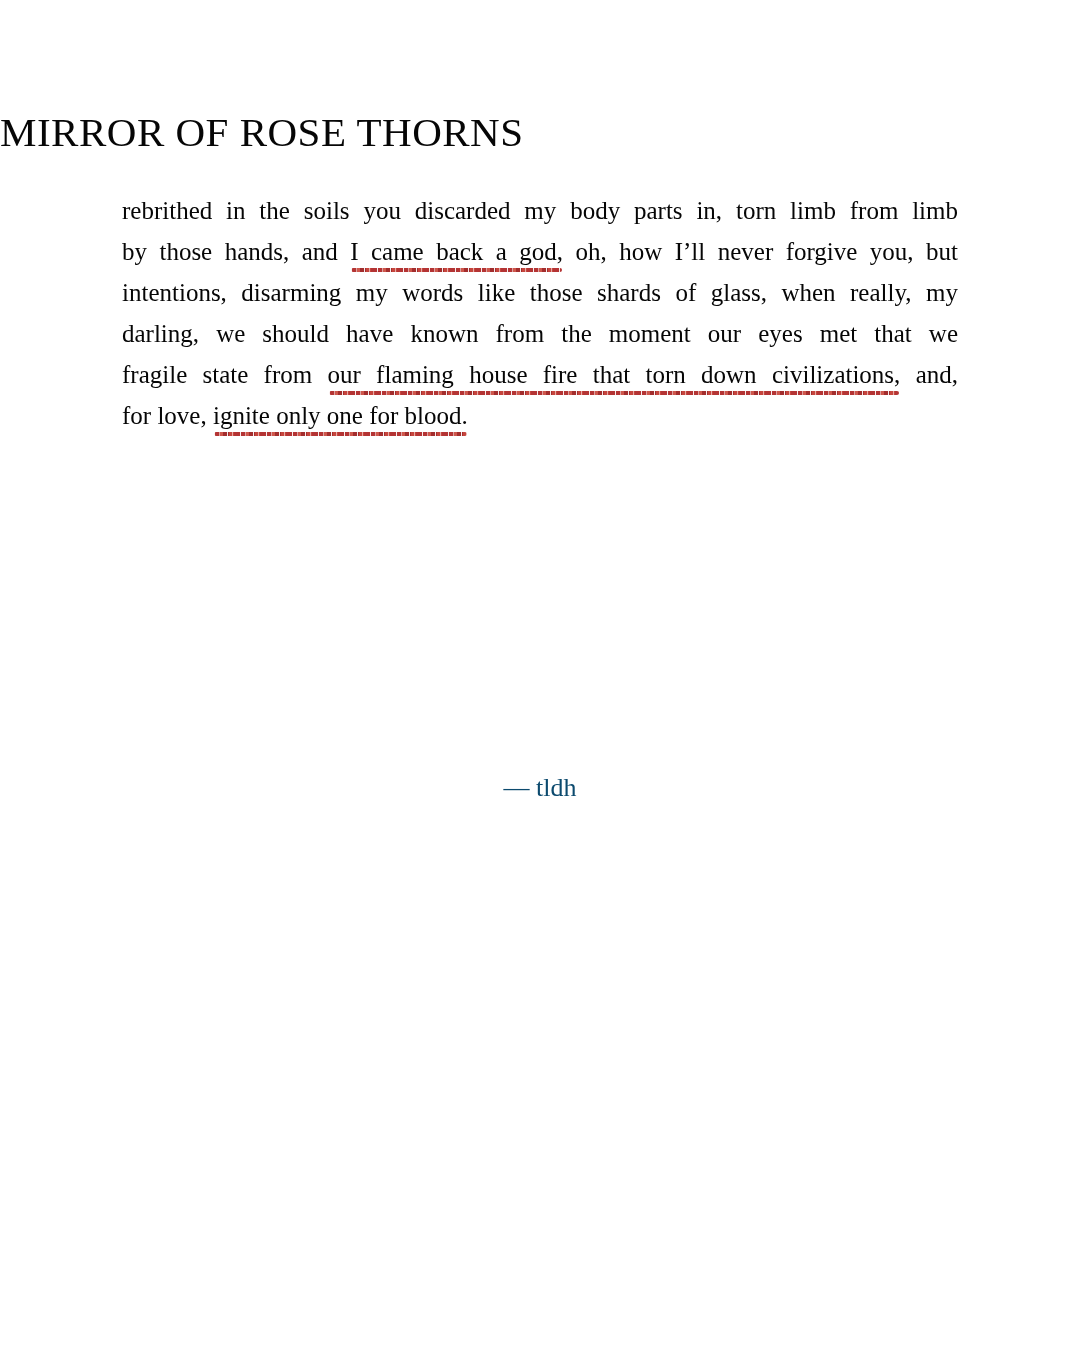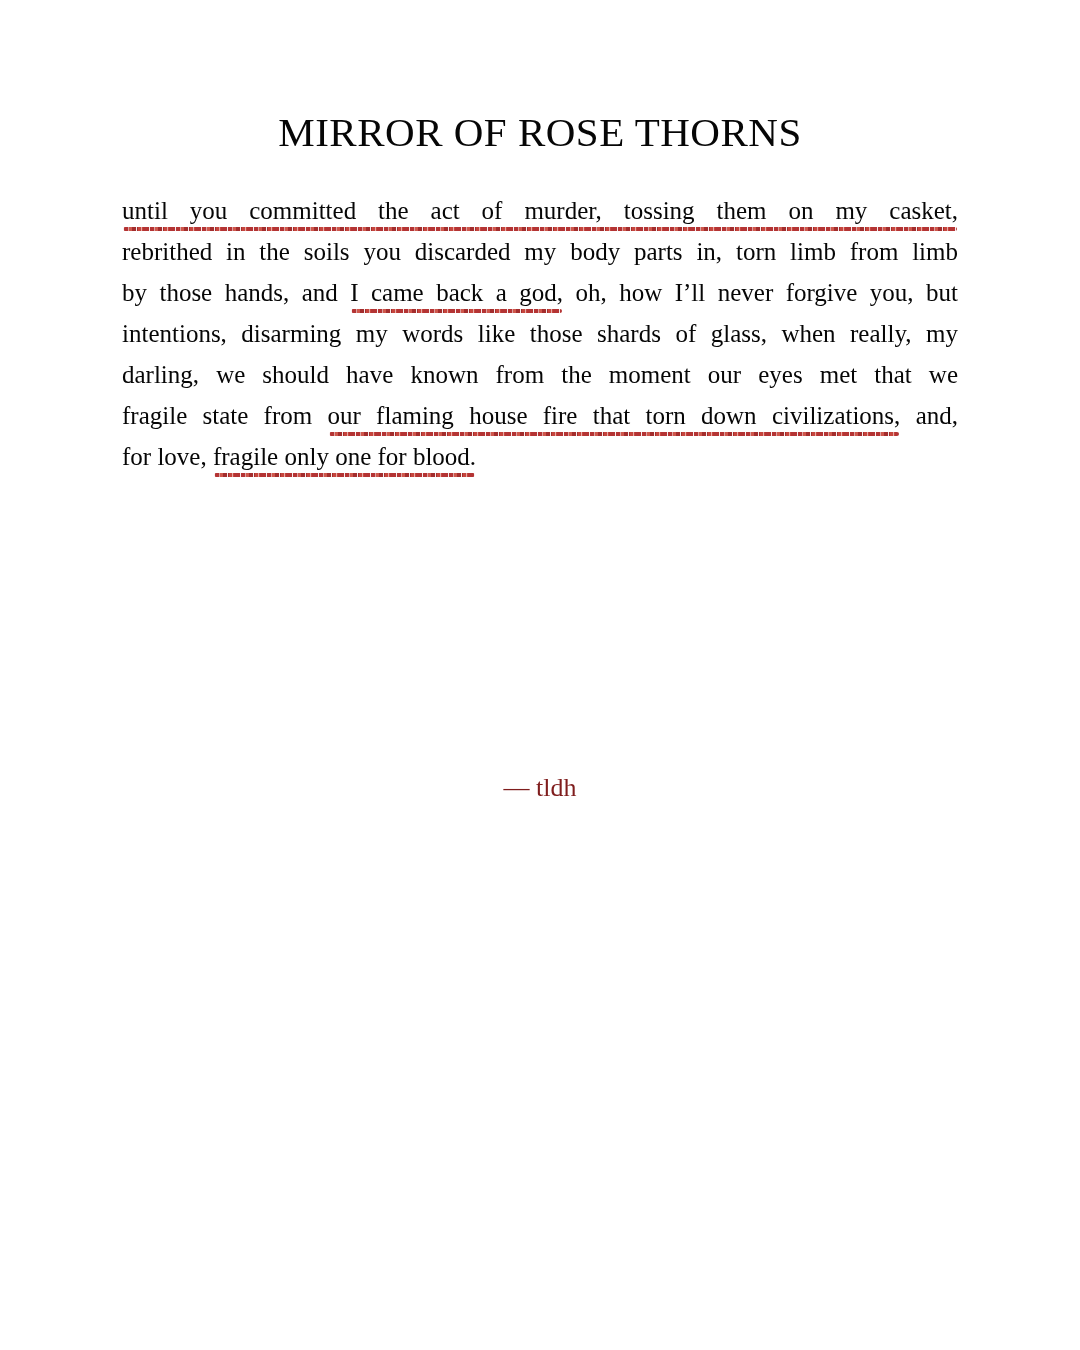--- a/index.html
+++ b/index.html
@@ -15,21 +15,20 @@
     font-family: "Liberation Serif", serif;
     color: #060606;
     overflow: hidden;
   }
   .title {
     position: absolute;
     top: 112px;
     left: 0;
     width: 100%;
     margin: 0;
-    text-align: center;
     font-size: 41px;
     font-weight: 400;
     line-height: 1;
     letter-spacing: 0.5px;
     color: #060606;
   }
   .poem {
     position: absolute;
     top: 190px;
     left: 122px;
@@ -72,33 +71,32 @@
         #b02a2a 20px 26px);
   }
   .signature {
     position: absolute;
     top: 767px;
     left: 0;
     width: 100%;
     text-align: center;
     font-size: 26px;
     line-height: 41px;
-    color: #7f1d1d;
+    color: #0c4a6e;
   }
 </style>
 </head>
 <body>
 
 <div class="page">
   <h1 class="title">MIRROR OF ROSE THORNS</h1>
 
   <div class="poem" id="poem">
-      <div class="line"><span class="redline">until you committed the act of murder, tossing them on my casket,</span></div>
       <div class="line"><span>rebrithed in the soils you discarded my body parts in, torn limb from limb</span></div>
       <div class="line"><span>by those hands, and </span><span class="redline">I came back a god,</span><span> oh, how I’ll never forgive you, but</span></div>
       <div class="line"><span>intentions, disarming my words like those shards of glass, when really, my</span></div>
       <div class="line"><span>darling, we should have known from the moment our eyes met that we</span></div>
       <div class="line"><span>fragile state from </span><span class="redline">our flaming house fire that torn down civilizations,</span><span> and,</span></div>
-      <div class="line last"><span>for love, </span><span class="redline">fragile only one for blood.</span></div>
+      <div class="line last"><span>for love, </span><span class="redline">ignite only one for blood.</span></div>
     </div>
 
   <div class="signature">— tldh</div>
 </div>
 
 </body></html>

